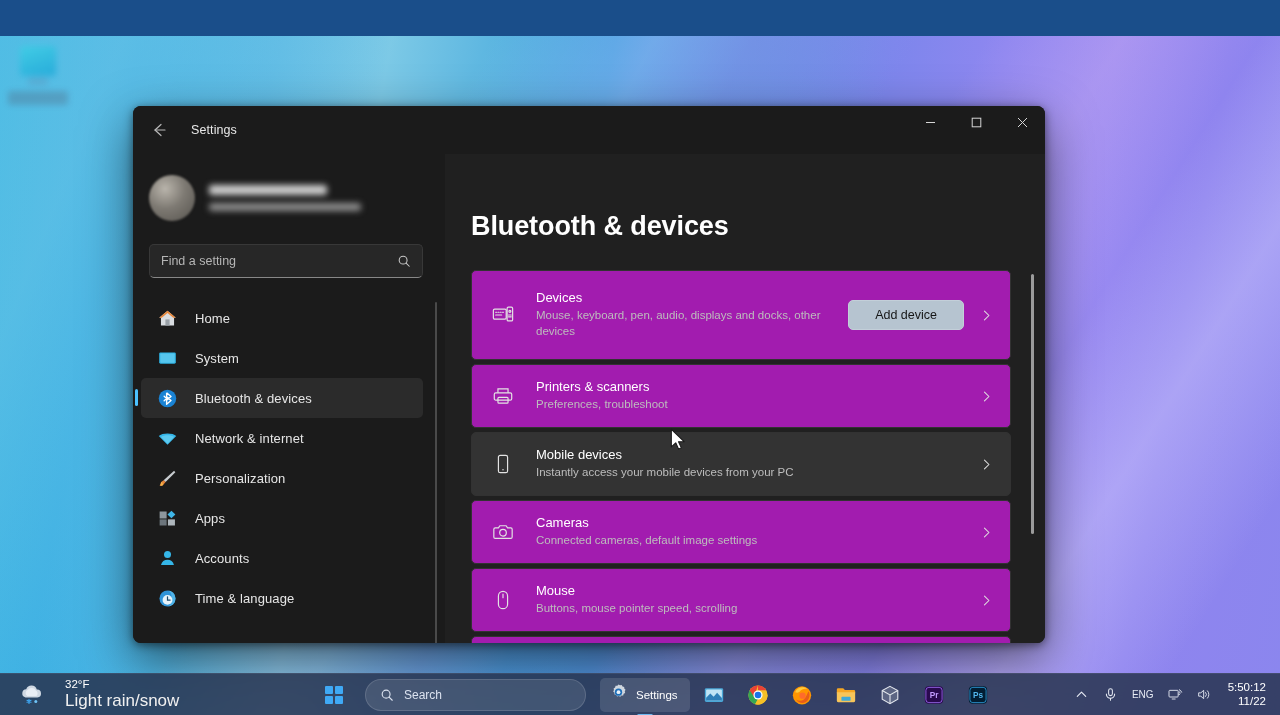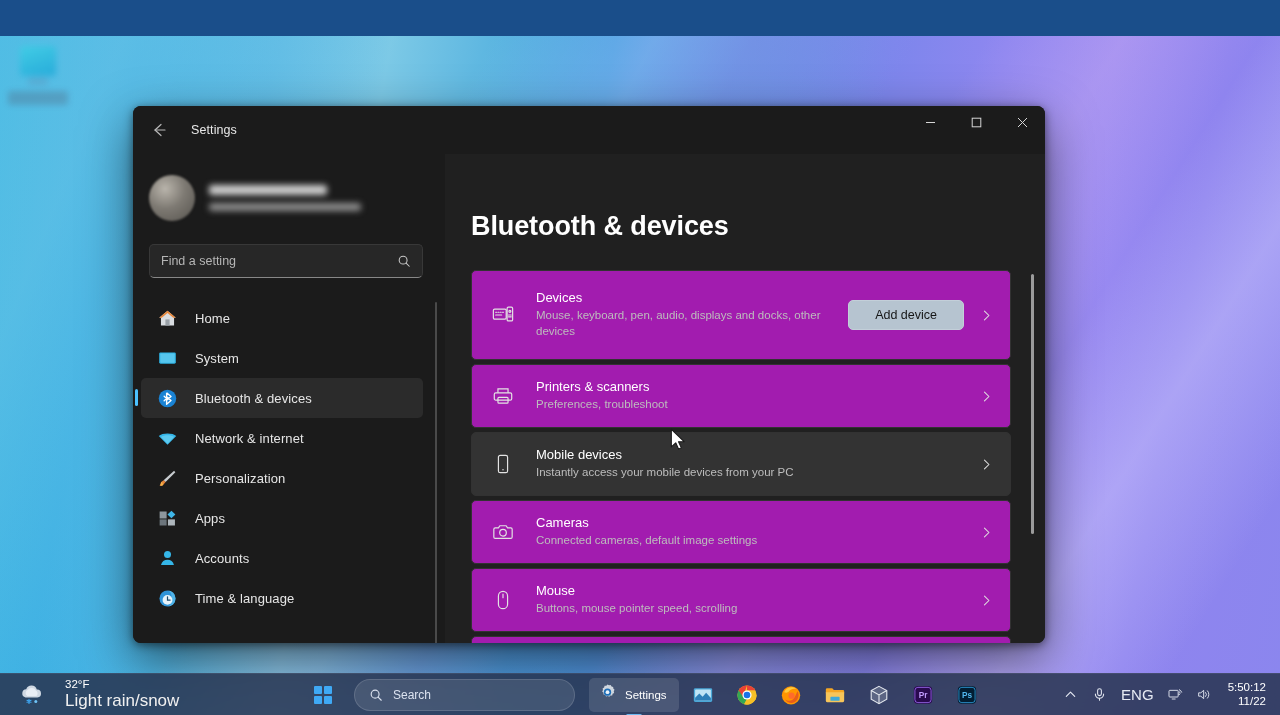--- a/index.html
+++ b/index.html
@@ -267,21 +267,21 @@
   #weather {
     display: flex; align-items: center;
     margin-left: 10px; padding: 3px 8px; border-radius: 5px; gap: 12px;
   }
   #weather-icon { width: 28px; height: 28px; margin-right: 7px; position: relative; }
   #weather-text { line-height: 1.18; }
   #weather-temp { font-size: 11.5px; color: #fff; }
   #weather-cond { font-size: 17px; color: #f0f0f0; }
 
   #tb-center {
-    position: absolute; left: 304px; display: flex; align-items: center; gap: 4px;
+    position: absolute; left: 315px; display: flex; align-items: center; gap: 4px;
   }
   #start-button {
     width: 38px; height: 34px; display: flex; align-items: center; justify-content: center;
     border-radius: 5px;
   }
   .start-grid { width: 18px; height: 18px; display: grid;
     grid-template-columns: 1fr 1fr; grid-template-rows: 1fr 1fr; gap: 2px; }
   .start-grid i { background: #3fa9f5; border-radius: 1px; display:block; }
   #taskbar-search {
     width: 221px; height: 32px; margin-left: 8px;
@@ -309,21 +309,21 @@
     display: flex; align-items: center; justify-content: center;
     border-radius: 5px;
   }
 
   #tray {
     position: absolute; right: 8px; display: flex; align-items: center; gap: 2px;
   }
   .tray-btn {
     height: 30px; min-width: 26px; padding: 0 6px;
     display: flex; align-items: center; justify-content: center;
-    color: #e6eaf3; border-radius: 4px; font-size: 15px;
+    color: #e6eaf3; border-radius: 4px; font-size: 10px;
   }
   .tray-btn svg { width: 15px; height: 15px; }
   #clock {
     text-align: right; line-height: 1.2; padding: 0 6px 0 8px; color: #fff; font-size: 11.5px;
   }
 </style>
 </head>
 <body>
 
 <div id="desktop">

